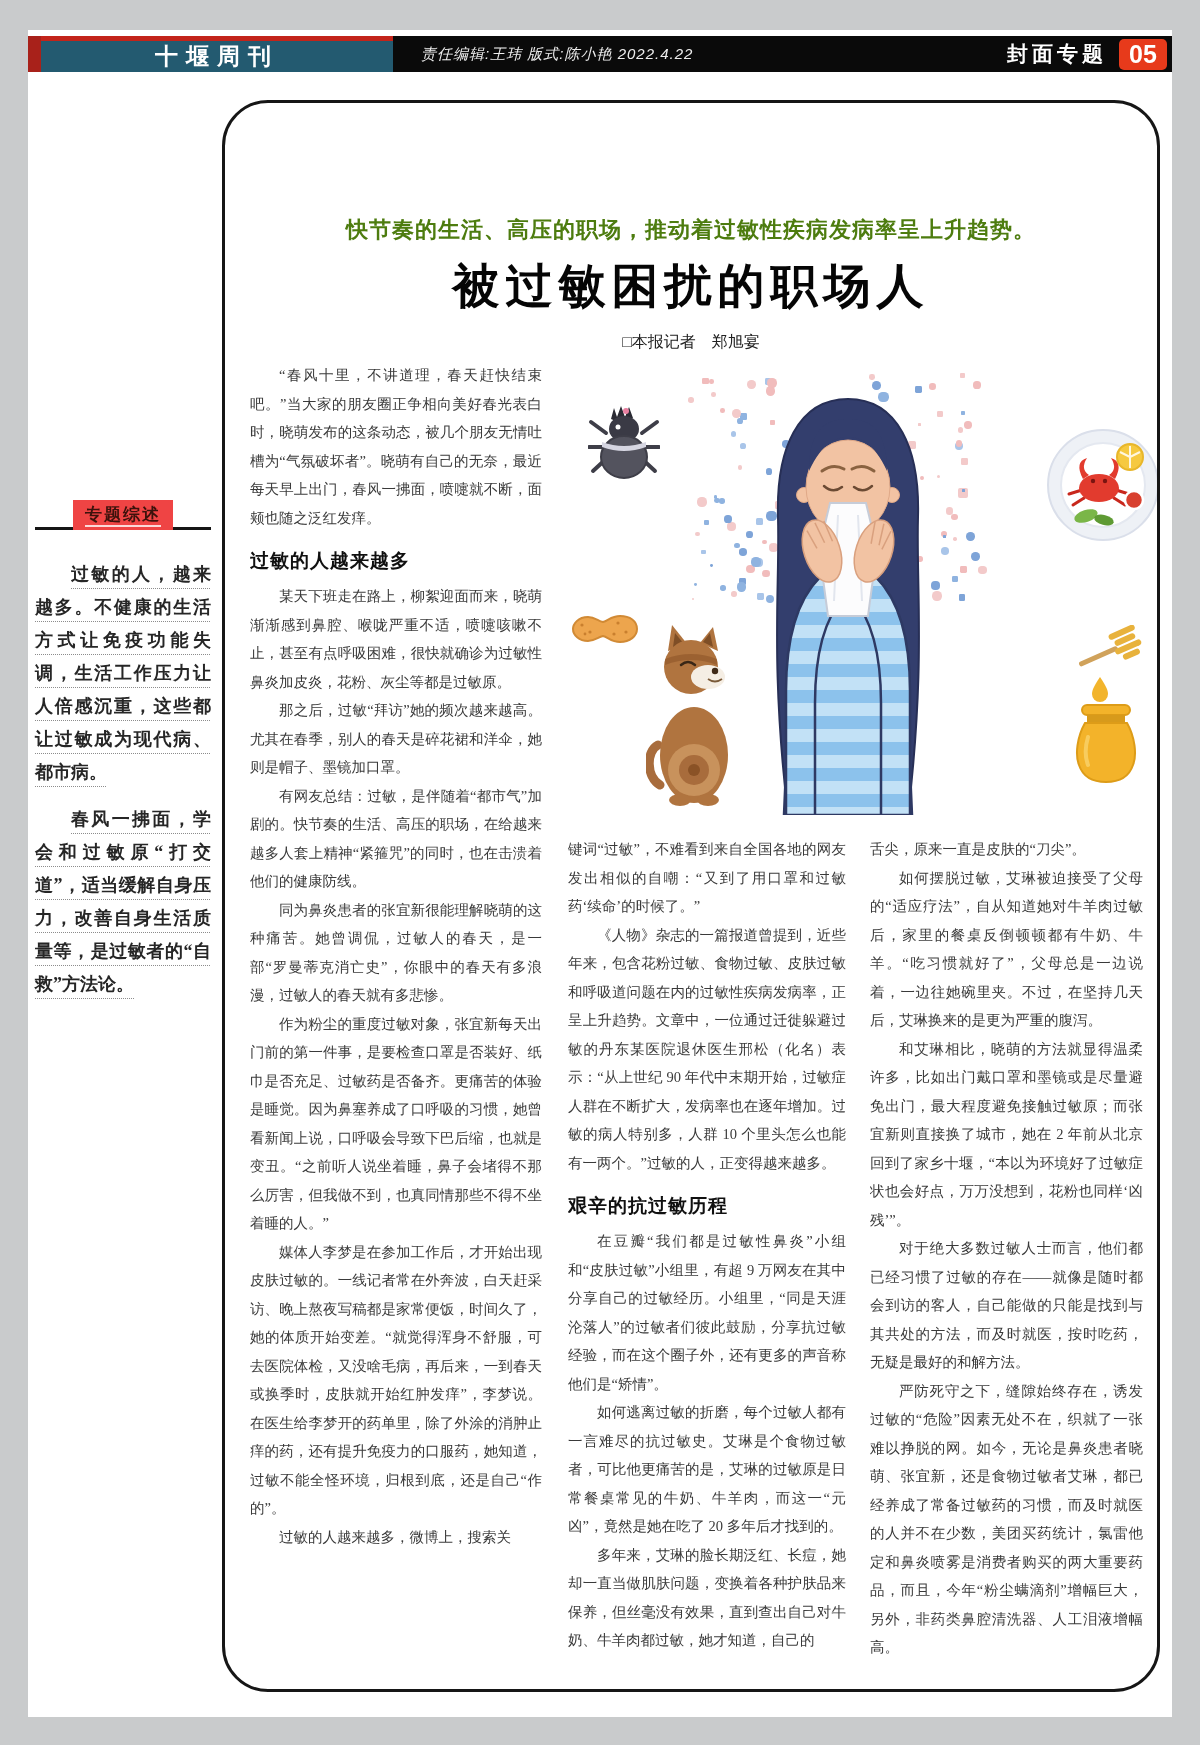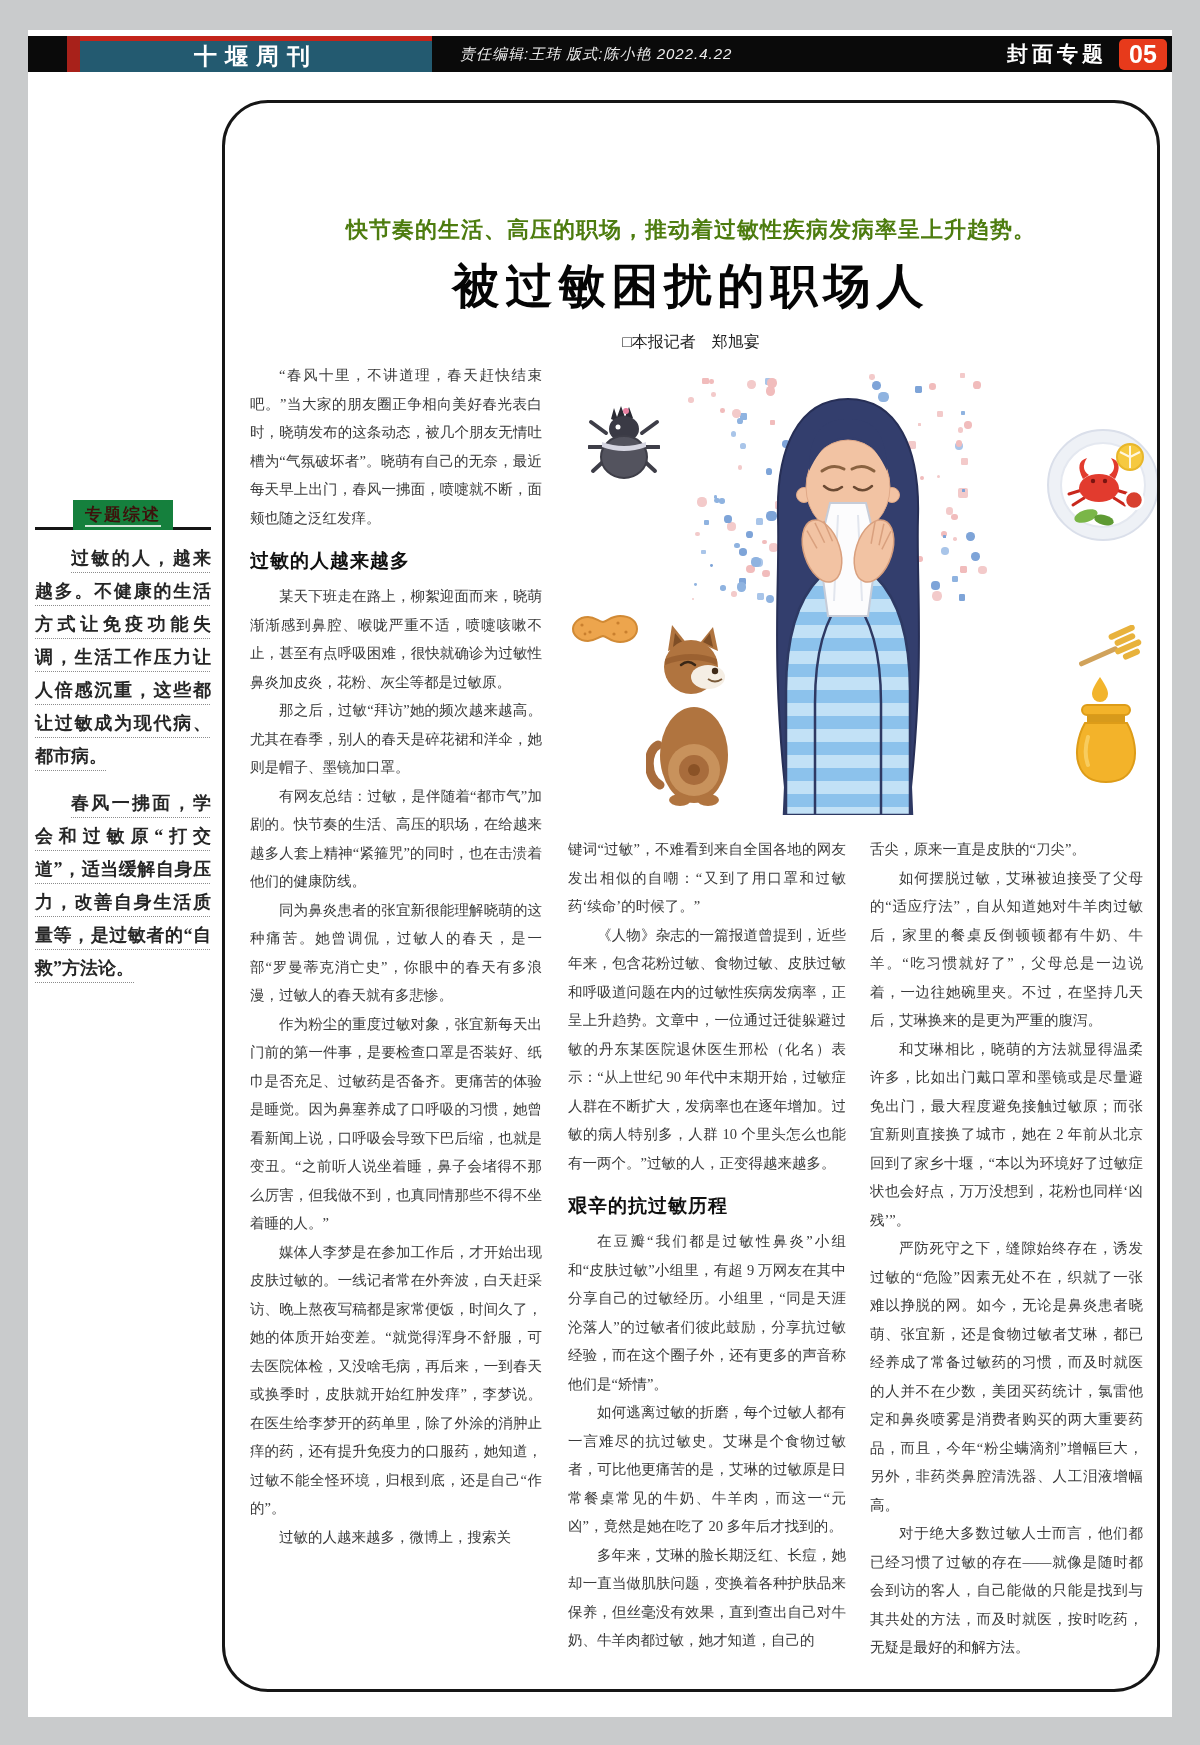--- a/index.html
+++ b/index.html
@@ -3,42 +3,42 @@
 <meta charset="utf-8">
 <style>
   html,body{margin:0;padding:0;}
   body{width:1200px;height:1745px;background:#c9cbcc;position:relative;overflow:hidden;
        font-family:"Liberation Serif",serif;}
   .sheet{position:absolute;left:28px;top:30px;width:1144px;height:1687px;background:#ffffff;}
 
   
   .topbar{position:absolute;left:0;top:6px;width:100%;height:36px;background:#0a0a0a;
           display:flex;align-items:center;}
-  .masthead{display:flex;height:36px;width:365px;flex:0 0 auto;padding-left:39px;}
+  .masthead{display:flex;height:36px;width:365px;flex:0 0 auto;}
   .masthead-strip{width:13px;height:100%;background:#a8211а;background:#a8211a;}
   .masthead-box{flex:1;background:#235a70;border-top:5px solid #c3241a;display:flex;
                 align-items:center;justify-content:center;}
   .masthead-box span{color:#ffffff;font-size:23px;font-weight:bold;letter-spacing:8px;
                      font-family:"Liberation Serif",serif;}
   .edition{margin-left:28px;color:#ededed;font-size:15px;font-style:italic;letter-spacing:1px;
            font-family:"Liberation Sans",sans-serif;text-align:right;}
   .section-wrap{margin-left:auto;display:flex;align-items:center;gap:12px;padding-right:5px;}
   .section-name{color:#ffffff;font-size:21px;font-weight:bold;letter-spacing:4px;
                 font-family:"Liberation Sans",sans-serif;}
   .pagenum{background:#e73a1b;color:#fff;width:48px;height:31px;line-height:31px;text-align:center;
            border-radius:5px;font-size:25px;font-weight:bold;font-family:"Liberation Sans",sans-serif;}
 
   
   .sidebar{position:absolute;left:7px;top:470px;width:176px;}
   .side-label-row{text-align:center;}
-  .side-label{display:inline-block;background:#15803d;padding:3px 12px 4px;}
+  .side-label{display:inline-block;background:#ef4444;padding:3px 12px 4px;}
   .side-label-inner{color:#3d120c;font-size:17px;font-weight:bold;letter-spacing:2px;
                     border-bottom:2px solid rgba(255,255,255,.8);padding-bottom:1px;}
   .side-rule{border-top:3px solid #151515;margin-top:-3px;}
-  .side-text{margin-top:12px;}
+  .side-text{margin-top:28px;}
   .side-text p{margin:0 0 14px;font-size:18px;font-weight:bold;color:#262626;line-height:33px;
                text-align:justify;text-indent:2em;
                text-decoration:underline dotted rgba(0,0,0,.45);
                text-decoration-thickness:1px;text-underline-offset:8px;}
 
   
   .frame{position:absolute;left:194px;top:70px;width:938px;height:1592px;box-sizing:border-box;
          border:3px solid #161616;border-radius:46px;overflow:hidden;}
   .headline-block{height:258px;box-sizing:border-box;padding-top:100px;text-align:center;}
   .kicker{font-family:"Liberation Sans",sans-serif;font-weight:bold;font-size:22px;color:#4d7c0f;
@@ -348,20 +348,20 @@
               <p>《人物》杂志的一篇报道曾提到，近些年来，包含花粉过敏、食物过敏、皮肤过敏和呼吸道问题在内的过敏性疾病发病率，正呈上升趋势。文章中，一位通过迁徙躲避过敏的丹东某医院退休医生邢松（化名）表示：“从上世纪 90 年代中末期开始，过敏症人群在不断扩大，发病率也在逐年增加。过敏的病人特别多，人群 10 个里头怎么也能有一两个。”过敏的人，正变得越来越多。</p>
               <h3>艰辛的抗过敏历程</h3>
               <p>在豆瓣“我们都是过敏性鼻炎”小组和“皮肤过敏”小组里，有超 9 万网友在其中分享自己的过敏经历。小组里，“同是天涯沦落人”的过敏者们彼此鼓励，分享抗过敏经验，而在这个圈子外，还有更多的声音称他们是“矫情”。</p>
               <p>如何逃离过敏的折磨，每个过敏人都有一言难尽的抗过敏史。艾琳是个食物过敏者，可比他更痛苦的是，艾琳的过敏原是日常餐桌常见的牛奶、牛羊肉，而这一“元凶”，竟然是她在吃了 20 多年后才找到的。</p>
               <p>多年来，艾琳的脸长期泛红、长痘，她却一直当做肌肤问题，变换着各种护肤品来保养，但丝毫没有效果，直到查出自己对牛奶、牛羊肉都过敏，她才知道，自己的</p>
             </div>
           <div class="col col3">
               <p class="noindent">舌尖，原来一直是皮肤的“刀尖”。</p>
               <p>如何摆脱过敏，艾琳被迫接受了父母的“适应疗法”，自从知道她对牛羊肉过敏后，家里的餐桌反倒顿顿都有牛奶、牛羊。“吃习惯就好了”，父母总是一边说着，一边往她碗里夹。不过，在坚持几天后，艾琳换来的是更为严重的腹泻。</p>
               <p>和艾琳相比，晓萌的方法就显得温柔许多，比如出门戴口罩和墨镜或是尽量避免出门，最大程度避免接触过敏原；而张宜新则直接换了城市，她在 2 年前从北京回到了家乡十堰，“本以为环境好了过敏症状也会好点，万万没想到，花粉也同样‘凶残’”。</p>
+              <p>对于绝大多数过敏人士而言，他们都已经习惯了过敏的存在——就像是随时都会到访的客人，自己能做的只能是找到与其共处的方法，而及时就医，按时吃药，无疑是最好的和解方法。</p>
               <p>严防死守之下，缝隙始终存在，诱发过敏的“危险”因素无处不在，织就了一张难以挣脱的网。如今，无论是鼻炎患者晓萌、张宜新，还是食物过敏者艾琳，都已经养成了常备过敏药的习惯，而及时就医的人并不在少数，美团买药统计，氯雷他定和鼻炎喷雾是消费者购买的两大重要药品，而且，今年“粉尘螨滴剂”增幅巨大，另外，非药类鼻腔清洗器、人工泪液增幅高。</p>
-              <p>对于绝大多数过敏人士而言，他们都已经习惯了过敏的存在——就像是随时都会到访的客人，自己能做的只能是找到与其共处的方法，而及时就医，按时吃药，无疑是最好的和解方法。</p>
             </div>
         </div>
       </div>
     </div>
   </section>
 </div>
 
 </body></html>

